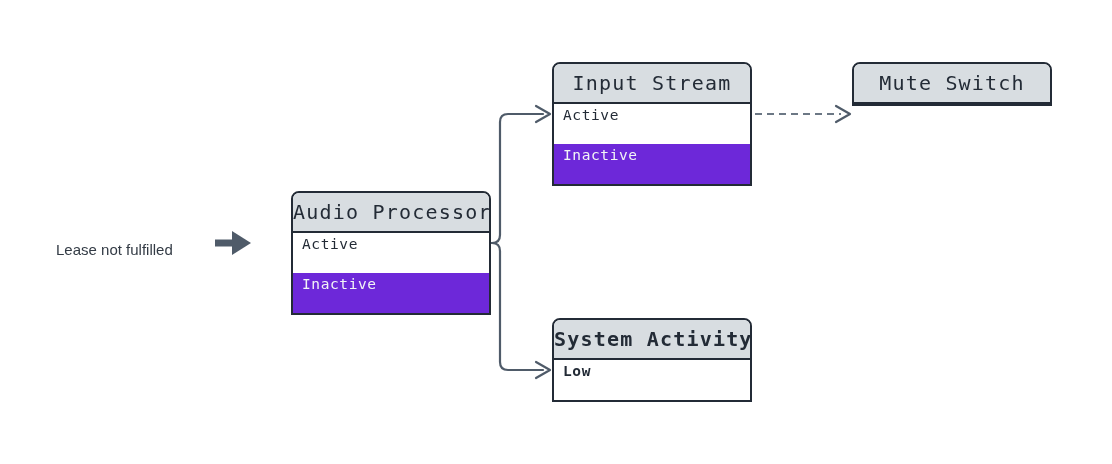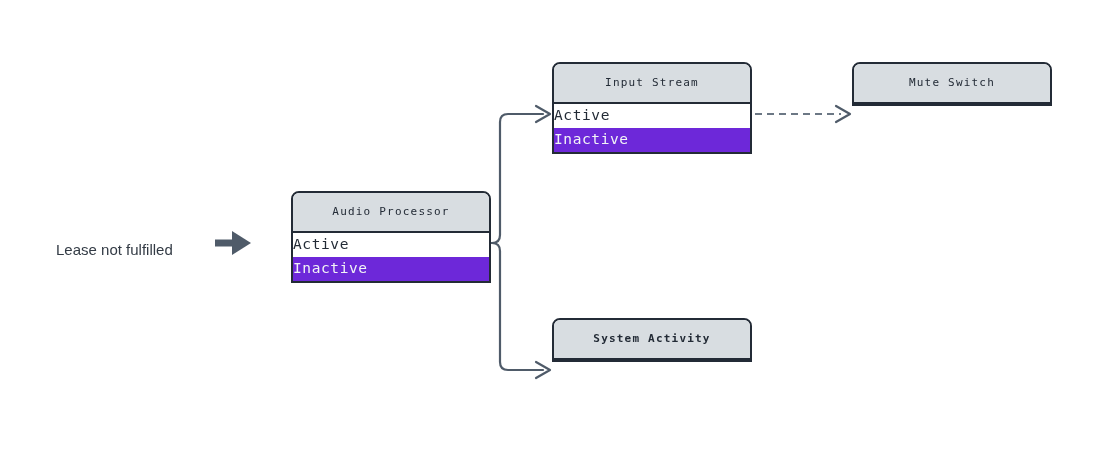--- a/index.html
+++ b/index.html
@@ -36,34 +36,35 @@
     box-sizing: border-box;
     border: 2px solid #232b36;
     border-radius: 8px 8px 0 0;
     background: #ffffff;
     overflow: hidden;
   }
   .node-title {
     background: #d8dde1;
     color: #232b36;
     font-family: "DejaVu Sans Mono", "Liberation Mono", monospace;
-    font-size: 11px;
+    font-size: 20px;
     letter-spacing: 1.2px;
     text-align: center;
     line-height: 38px;
     height: 38px;
     border-bottom: 2px solid #232b36;
     white-space: nowrap;
   }
   .node-row {
     font-family: "DejaVu Sans Mono", "Liberation Mono", monospace;
     font-size: 14.5px;
     letter-spacing: 0.6px;
-    height: 24px;
+    height: 40px;
     line-height: 22px;
+    padding-left: 9px;
     white-space: nowrap;
     box-sizing: border-box;
   }
   .node-row.off {
     background: #ffffff;
     color: #232b36;
   }
   .node-row.on {
     background: #6d28d9;
     color: #f2f4f6;
@@ -138,15 +139,16 @@
     <div class="node-row off">Active</div>
     <div class="node-row on">Inactive</div>
   </div>
 
   <div class="node" style="left:852px; top:62px; width:200px;">
     <div class="node-title">Mute Switch</div>
   </div>
 
   <div class="node" style="left:552px; top:318px; width:200px;font-weight:bold;">
     <div class="node-title">System Activity</div>
+    <div class="node-row off">Low</div>
   </div>
 
 </div>
 
 </body></html>

